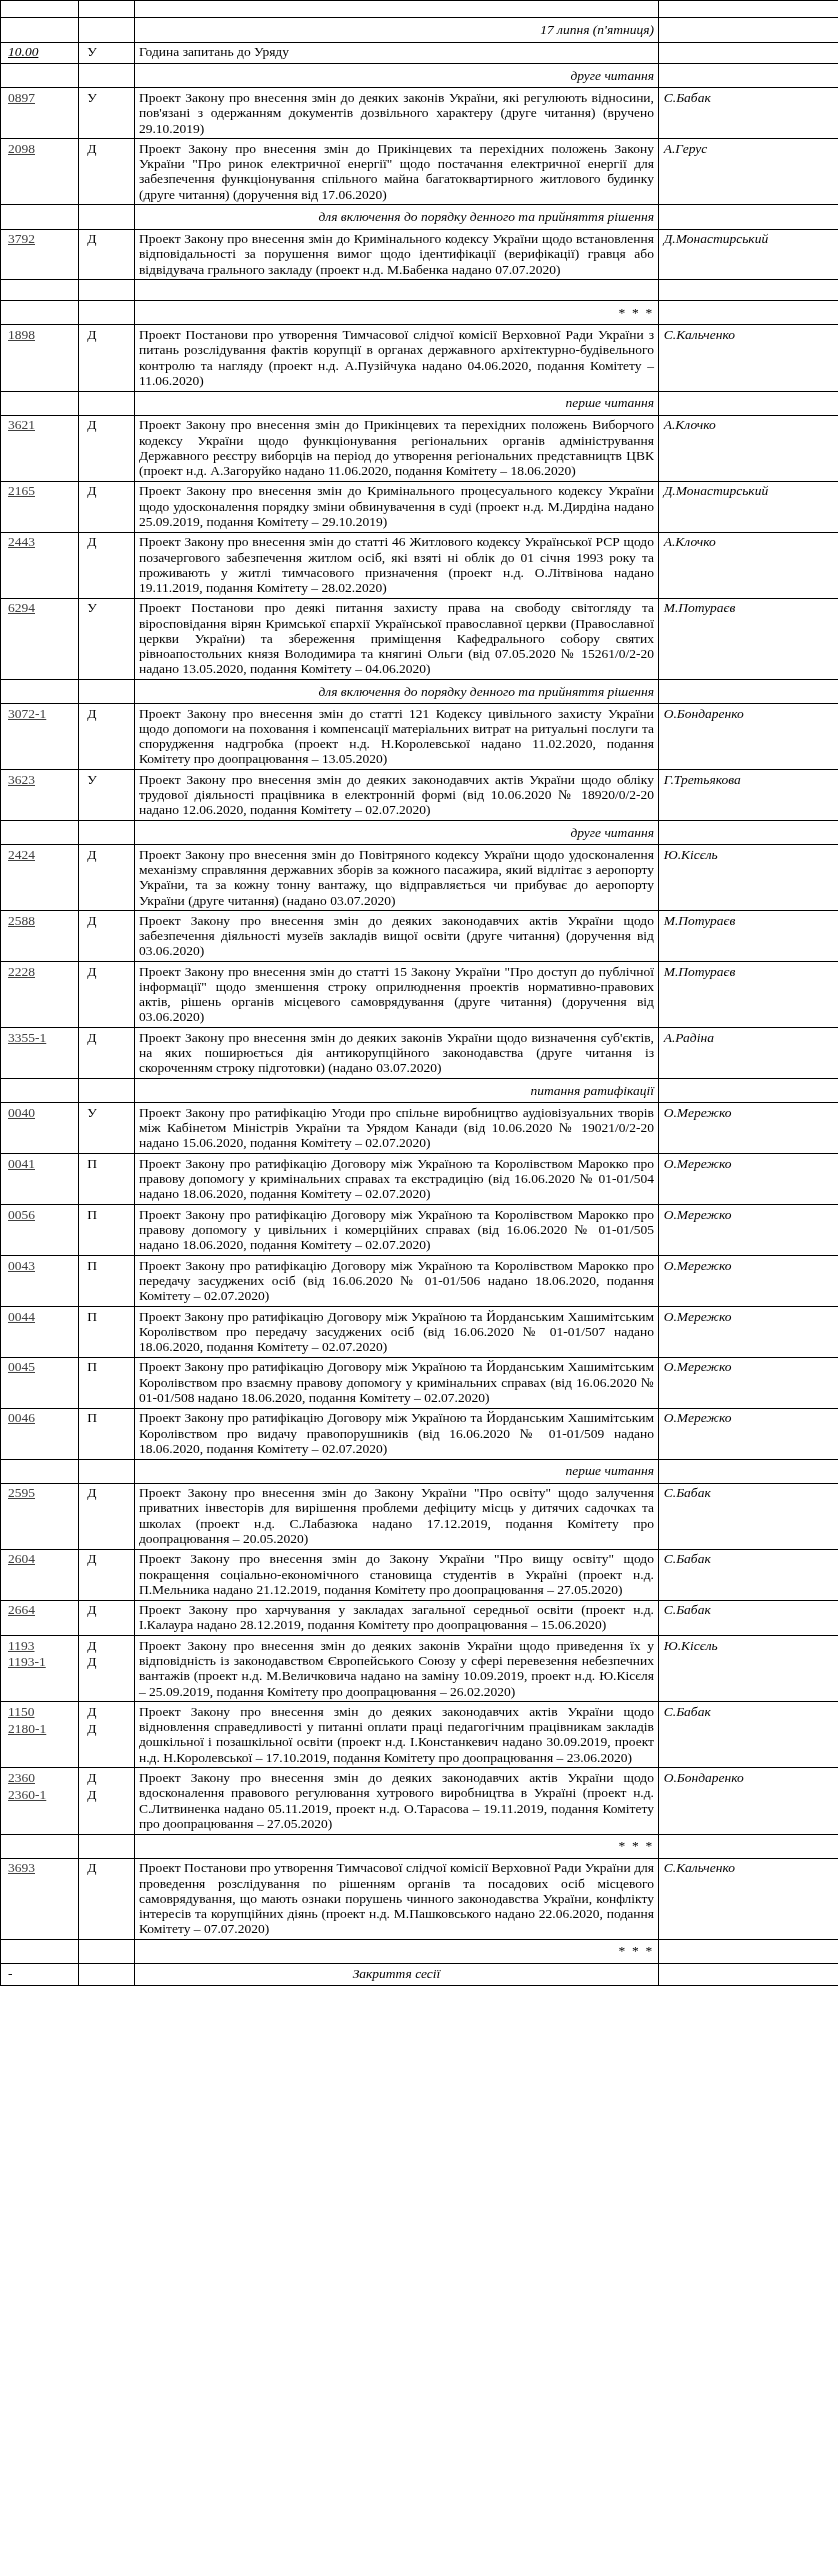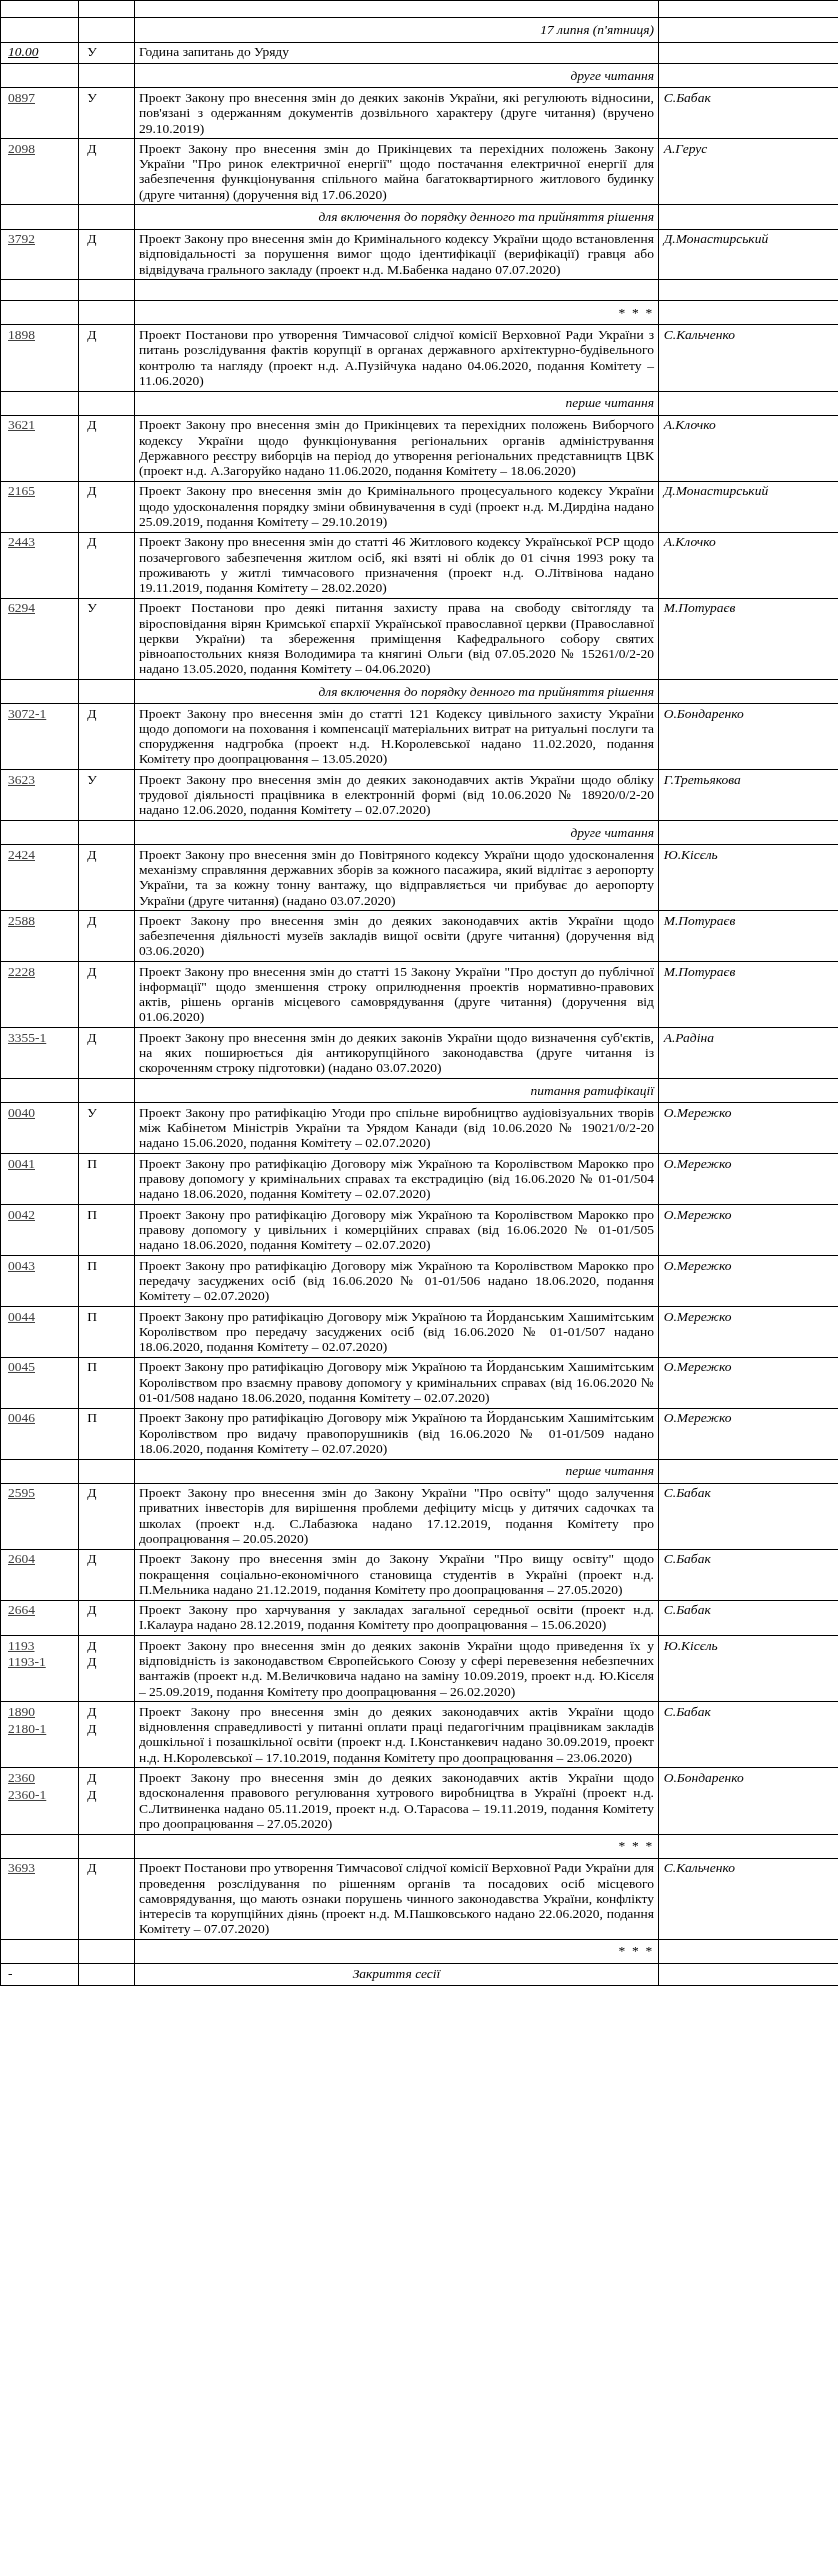--- a/index.html
+++ b/index.html
@@ -220,21 +220,21 @@
         <td class="c3">Проект Закону про внесення змін до деяких законодавчих актів України щодо забезпечення діяльності музеїв закладів вищої освіти (друге читання) (доручення від 03.06.2020)</td>
         <td class="c4">М.Потураєв</td>
       </tr>
       <tr>
         <td class="c1">
           <div><a href="#" class="bill-link">2228</a></div>
         </td>
         <td class="c2">
           <div>Д</div>
         </td>
-        <td class="c3">Проект Закону про внесення змін до статті 15 Закону України "Про доступ до публічної інформації" щодо зменшення строку оприлюднення проектів нормативно-правових актів, рішень органів місцевого самоврядування (друге читання) (доручення від 01.06.2020)</td>
+        <td class="c3">Проект Закону про внесення змін до статті 15 Закону України "Про доступ до публічної інформації" щодо зменшення строку оприлюднення проектів нормативно-правових актів, рішень органів місцевого самоврядування (друге читання) (доручення від 03.06.2020)</td>
         <td class="c4">М.Потураєв</td>
       </tr>
       <tr>
         <td class="c1">
           <div><a href="#" class="bill-link">3355-1</a></div>
         </td>
         <td class="c2">
           <div>Д</div>
         </td>
         <td class="c3">Проект Закону про внесення змін до деяких законів України щодо визначення суб'єктів, на яких поширюється дія антикорупційного законодавства (друге читання із скороченням строку підготовки) (надано 03.07.2020)</td>
@@ -261,21 +261,21 @@
           <div><a href="#" class="bill-link">0041</a></div>
         </td>
         <td class="c2">
           <div>П</div>
         </td>
         <td class="c3">Проект Закону про ратифікацію Договору між Україною та Королівством Марокко про правову допомогу у кримінальних справах та екстрадицію (від 16.06.2020 №  01-01/504 надано 18.06.2020, подання Комітету – 02.07.2020)</td>
         <td class="c4">О.Мережко</td>
       </tr>
       <tr>
         <td class="c1">
-          <div><a href="#" class="bill-link">0042</a></div>
+          <div><a href="#" class="bill-link">0056</a></div>
         </td>
         <td class="c2">
           <div>П</div>
         </td>
         <td class="c3">Проект Закону про ратифікацію Договору між Україною та Королівством Марокко про правову допомогу у цивільних і комерційних справах (від 16.06.2020 № 01-01/505 надано 18.06.2020, подання Комітету – 02.07.2020)</td>
         <td class="c4">О.Мережко</td>
       </tr>
       <tr>
         <td class="c1">
           <div><a href="#" class="bill-link">0043</a></div>
@@ -359,21 +359,21 @@
         </td>
         <td class="c2">
           <div>Д</div>
           <div>Д</div>
         </td>
         <td class="c3">Проект Закону про внесення змін до деяких законів України щодо приведення їх у відповідність із законодавством Європейського Союзу у сфері перевезення небезпечних вантажів (проект н.д. М.Величковича надано на заміну 10.09.2019, проект н.д. Ю.Кісєля – 25.09.2019, подання Комітету про доопрацювання – 26.02.2020)</td>
         <td class="c4">Ю.Кісєль</td>
       </tr>
       <tr>
         <td class="c1">
-          <div><a href="#" class="bill-link">1890</a></div>
+          <div><a href="#" class="bill-link">1150</a></div>
           <div><a href="#" class="bill-link">2180-1</a></div>
         </td>
         <td class="c2">
           <div>Д</div>
           <div>Д</div>
         </td>
         <td class="c3">Проект Закону про внесення змін до деяких законодавчих актів України щодо відновлення справедливості у питанні оплати праці педагогічним працівникам закладів дошкільної і позашкільної освіти (проект н.д. І.Констанкевич надано 30.09.2019, проект н.д. Н.Королевської – 17.10.2019, подання Комітету про доопрацювання – 23.06.2020)</td>
         <td class="c4">С.Бабак</td>
       </tr>
       <tr>

